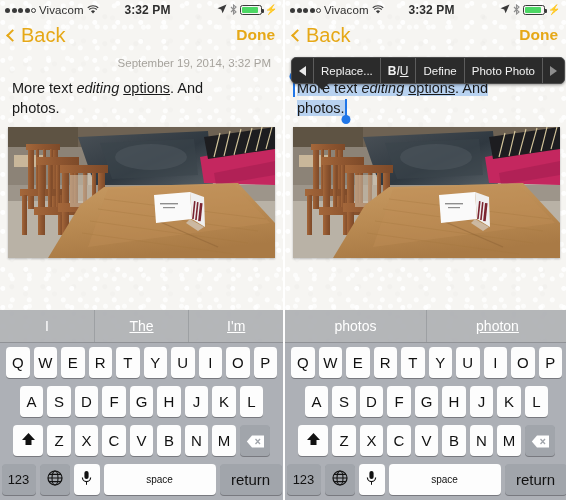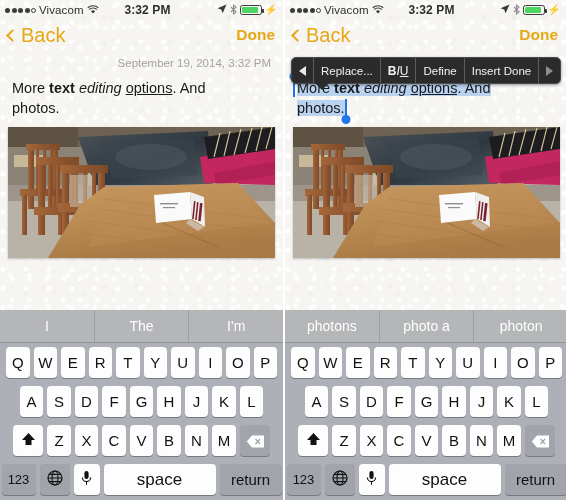--- a/index.html
+++ b/index.html
@@ -57,21 +57,21 @@
     width:9px; height:9px; border-left:2.6px solid #e6a817; border-bottom:2.6px solid #e6a817;
     transform:rotate(45deg); margin-right:1px;
   }
   .back-label { font-size:20px; color:#e6a817; }
   .done { margin-left:auto; font-size:15.5px; font-weight:bold; color:#e6a817; cursor:pointer; }
 
   
   .note { position:relative; padding:0 12px; }
   .note-date { text-align:right; font-size:11.5px; color:#a6a39d; margin:7px 0 9px; }
   .note-text { font-size:14.5px; line-height:20px; color:#1a1a1a; }
-  .note-text b { font-weight:bold; }
+  .note-text b { font-weight:normal; }
   .note-text i { font-style:italic; }
   .note-text u { text-decoration:underline; }
 
   .sel { background:#b8d2f0; }
 
   
   .handle { position:absolute; width:2px; background:#2076e8; }
   .handle::after {
     content:""; position:absolute; left:50%; width:9px; height:9px; border-radius:50%;
     background:#2076e8; transform:translateX(-50%);
@@ -92,40 +92,40 @@
   .kb { position:absolute; left:0; right:0; bottom:0; width:283px; }
   .suggest {
     height:33px; display:flex; align-items:stretch;
     background:rgba(174,176,180,.93);
     border-bottom:1px solid rgba(140,142,146,.9);
   }
   .sg {
     flex:1; display:flex; align-items:center; justify-content:center;
     font-size:14px; color:#ffffff; cursor:pointer;
   }
-  .sg + .sg { border-left:1px solid rgba(150,152,156,.75); }
+  .sg + .sg { border-left:1px solid rgba(150,152,156,.75);text-decoration:underline; }
 
   .keys { background:#adb0b6; padding:4px 1.5px 5px; }
   .krow { display:flex; justify-content:center; gap:4px; margin-bottom:8px; }
   .krow.r2 { padding:0 12px; }
   .krow.r4 { margin-bottom:0; }
   .key {
     background:#fdfdfd; border-radius:4px; height:31px;
     display:flex; align-items:center; justify-content:center;
     font-size:15px; color:#111; box-shadow:0 1px 0 rgba(110,112,118,.85);
     cursor:pointer; flex:1; min-width:0;
   }
   .key.dark { background:#a1a5ab; box-shadow:0 1px 0 rgba(110,112,118,.85); }
   .krow.r3 { padding:0 0; }
   .key.shift { flex:0 0 30px; }
   .key.del { flex:0 0 30px; }
   .key.num { flex:0 0 34px; font-size:13px; }
   .key.globe { flex:0 0 30px; font-size:16px; }
   .key.mic { flex:0 0 26px; font-size:15px; }
-  .key.space { flex:1 1 auto; font-size:17px; }
+  .key.space { flex:1 1 auto; font-size:10px; }
   .key.ret { flex:0 0 62px; font-size:15px; }
   .key.letter { flex:0 0 23.5px; }
   .krow.r3 .key.letter { flex:0 0 23.5px; }
   .del-glyph { position:relative; width:17px; height:12px; }
   .del-glyph svg { display:block; }
 
   
   .editmenu {
     position:absolute; left:6px; top:57px; height:27px;
     background:#2b2b2b; border-radius:5px; display:flex; align-items:stretch;
@@ -456,21 +456,21 @@
       <div class="emi nav">
         <span class="tri-l"></span>
       </div>
       <div class="emi">Replace...</div>
       <div class="emi biu">
         <b>B</b>
           <i>I</i>
           <u>U</u>
       </div>
       <div class="emi">Define</div>
-      <div class="emi">Insert Done</div>
+      <div class="emi">Photo Photo</div>
       <div class="emi nav">
         <span class="tri-r"></span>
       </div>
     </div>
     <div class="menutail"></div>
 
     <div class="photo-wrap">
       <div class="photo">
         <svg width="267" height="131" viewBox="0 0 267 131">
           <defs>
@@ -560,22 +560,21 @@
             <rect x="189" y="75" width="1.6" height="18" transform="rotate(6 189 75)"></rect>
             <rect x="192" y="76" width="2.6" height="18" transform="rotate(6 192 76)"></rect>
           </g>
           <path d="M182 92 L196 100 L190 104 L178 96 Z" fill="#d8d8d8" opacity=".6"></path>
         </svg>
       </div>
     </div>
 
     <div class="kb">
       <div class="suggest">
-        <div class="sg">photons</div>
-        <div class="sg">photo a</div>
+        <div class="sg">photos</div>
         <div class="sg">photon</div>
       </div>
       <div class="keys">
         <div class="krow r1">
           <div class="key letter">Q</div>
           <div class="key letter">W</div>
           <div class="key letter">E</div>
           <div class="key letter">R</div>
           <div class="key letter">T</div>
           <div class="key letter">Y</div>

